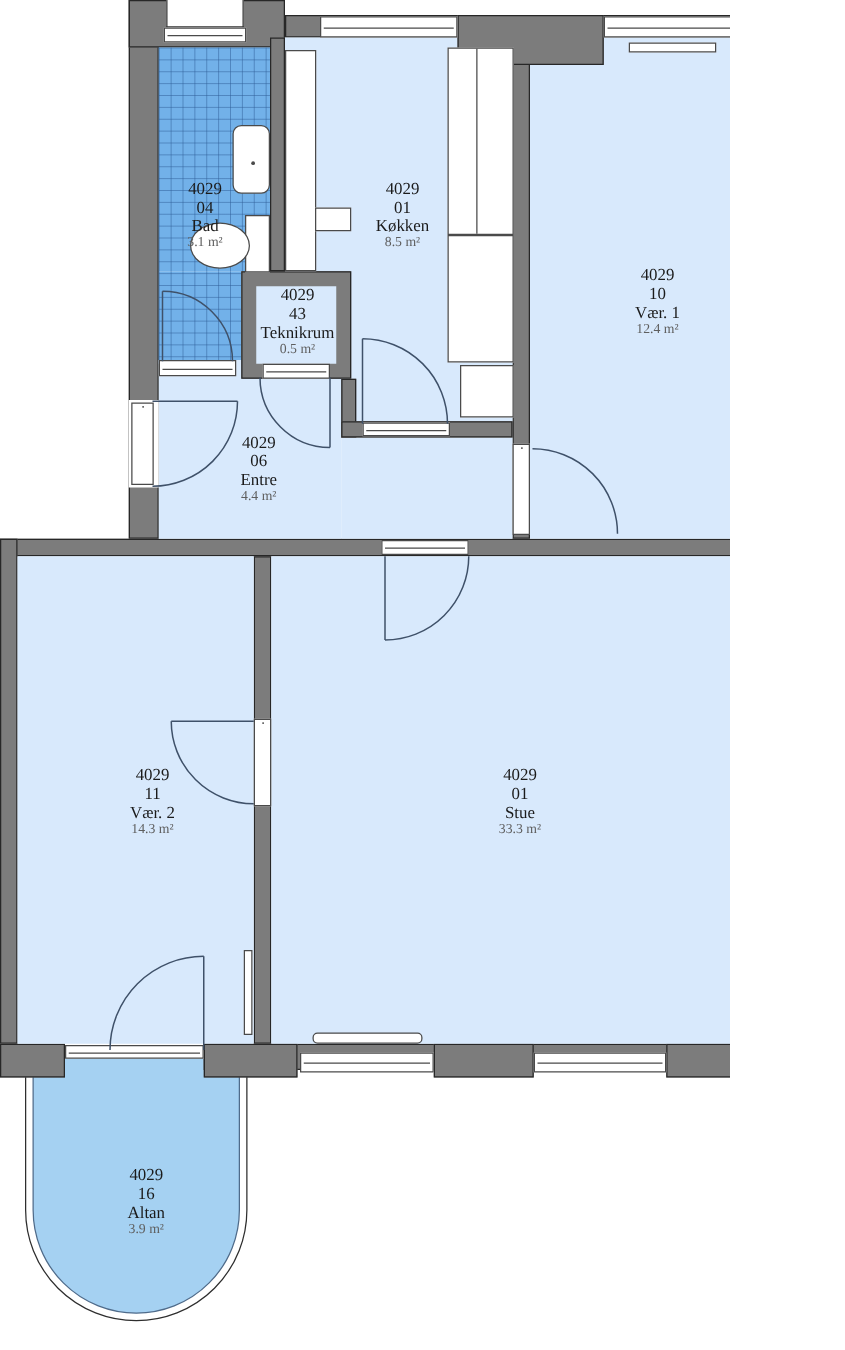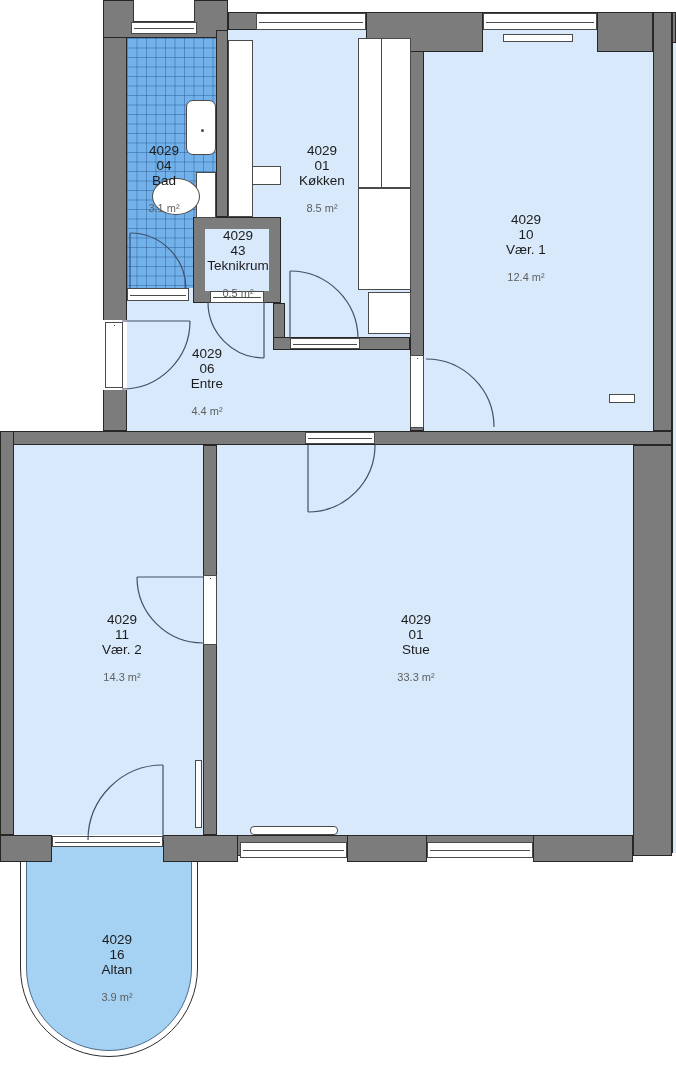--- a/index.html
+++ b/index.html
@@ -1,35 +1,35 @@
 <!DOCTYPE html>
 <html><head>
 <meta charset="utf-8">
 <style>
   html,body{margin:0;padding:0;background:#fff;}
-  #plan{position:relative;width:676px;height:1080px;background:#ffffff;overflow:hidden;
-        font-family:Liberation Sans, sans-serif;}
+  #plan{position:relative;width:584px;height:1080px;background:#ffffff;overflow:hidden;
+        font-family:Liberation Serif, serif;}
   .wall{position:absolute;background:#7c7c7c;border:1.5px solid #272727;box-sizing:border-box;z-index:1;}
   .wz3{z-index:3;}
   .room{position:absolute;background:#d8e9fc;z-index:2;}
   .tile{position:absolute;background-color:#72b1e9;
         background-image:linear-gradient(to bottom,rgba(45,92,150,.5) 1px,transparent 1px),
                          linear-gradient(to right,rgba(45,92,150,.5) 1px,transparent 1px);
         background-size:9.5px 9.5px;z-index:2;}
   .whitebox{position:absolute;background:#fff;z-index:2;}
   .recess{position:absolute;background:#fff;border:1px solid #333;border-top:none;box-sizing:border-box;z-index:2;}
   .sill{position:absolute;background:#fff;border:1px solid #4a4a4a;box-sizing:border-box;z-index:4;}
   .sill i{position:absolute;left:2px;right:2px;top:50%;height:0;border-top:1px solid #4a4a4a;display:block;}
   .sillv i{position:absolute;top:2px;bottom:2px;left:50%;width:0;border-left:1px solid #4a4a4a;display:block;}
   .fix{position:absolute;background:#fff;border:1px solid #4a4a4a;box-sizing:border-box;z-index:4;}
   .overlay{position:absolute;left:0;top:0;z-index:5;}
   .overlay path{fill:none;stroke:#3f5169;stroke-width:1.2;}
   .label{position:absolute;text-align:center;width:140px;transform:translateX(-50%);
          font-size:13.5px;line-height:15px;color:#1b1b1b;z-index:6;}
-  .label .area{font-size:11px;line-height:13px;color:#5e5e5e;margin-top:14px;}
+  .label .area{font-size:11px;line-height:13px;color:#5e5e5e;margin-top:0;}
   .balc-outer{position:absolute;background:#fff;border:1.5px solid #2e2e2e;
               border-radius:0 0 92px 92px;box-sizing:border-box;z-index:0;}
   .balc-inner{position:absolute;background:#a5d1f2;border:1px solid #4f6b8a;
               border-radius:0 0 84px 84px;box-sizing:border-box;z-index:0;}
 </style>
 </head>
 <body>
 
 <div id="plan">
 

